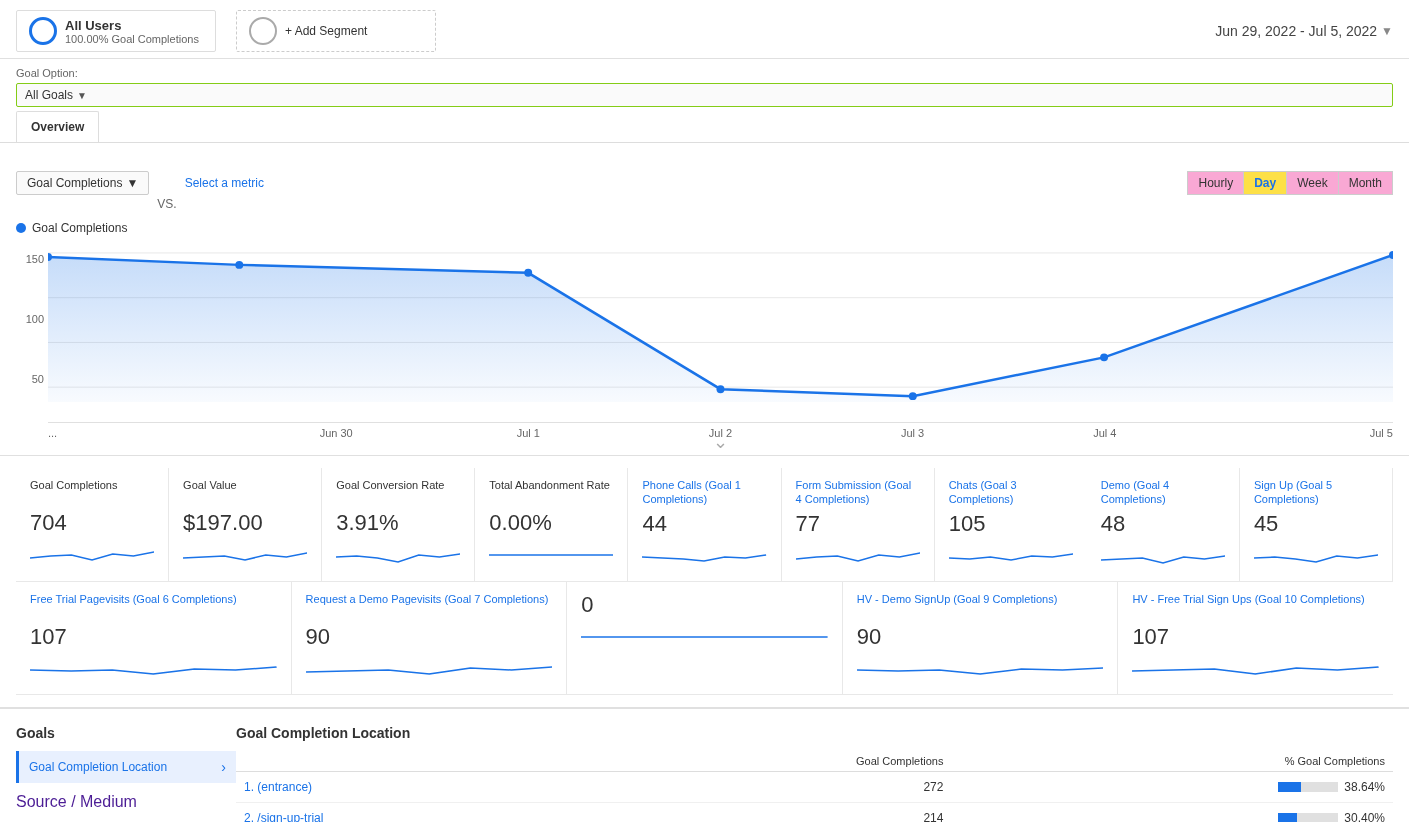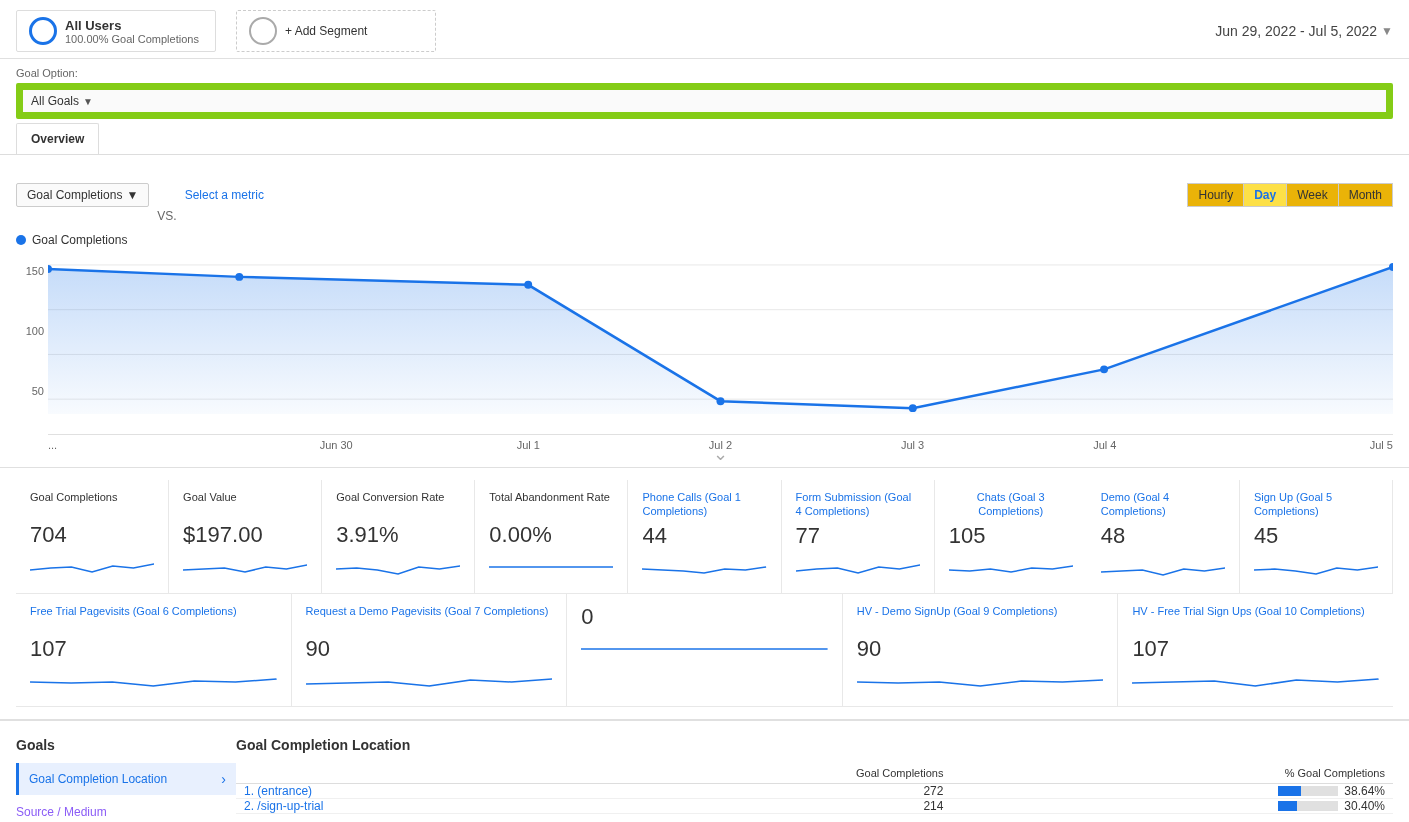--- a/index.html
+++ b/index.html
@@ -11,34 +11,34 @@
     .segment-circle-filled { width: 28px; height: 28px; border-radius: 50%; border: 3px solid #1a73e8; display: flex; align-items: center; justify-content: center; }
     .segment-circle-empty { width: 28px; height: 28px; border-radius: 50%; border: 2px solid #aaa; }
     .segment-info { display: flex; flex-direction: column; }
     .segment-title { font-size: 13px; font-weight: bold; color: #333; }
     .segment-sub { font-size: 11px; color: #666; }
     .date-range { font-size: 14px; color: #444; display: flex; align-items: center; gap: 4px; cursor: pointer; }
     .date-range .arrow { color: #888; font-size: 12px; }
 
     .goal-option-bar { padding: 8px 16px 4px; }
     .goal-label { font-size: 11px; color: #666; margin-bottom: 4px; }
-    .goal-select { display: flex; align-items: center; gap: 4px; border: 7px solid #84cc16; padding: 4px 8px; border-radius: 2px; font-size: 12px; cursor: pointer; background: #fafafa; }
+    .goal-select { display: flex; align-items: center; gap: 4px; border: 1px solid #84cc16; padding: 4px 8px; border-radius: 2px; font-size: 12px; cursor: pointer; background: #fafafa; }
     .goal-select .caret { font-size: 10px; color: #555; }
 
     .overview-tab-bar { padding: 0 16px; border-bottom: 1px solid #ddd; }
     .overview-tab { display: inline-block; padding: 8px 14px; font-size: 12px; font-weight: bold; border: 1px solid #ddd; border-bottom: none; background: #fff; cursor: pointer; margin-right: 2px; border-radius: 2px 2px 0 0; }
 
     .chart-section { padding: 12px 16px; }
     .chart-controls { display: flex; align-items: center; justify-content: space-between; margin-bottom: 10px; }
     .metric-selector { display: flex; align-items: center; gap: 8px; }
     .metric-btn { display: flex; align-items: center; gap: 4px; border: 1px solid #ccc; padding: 4px 10px; border-radius: 2px; font-size: 12px; cursor: pointer; background: #fafafa; }
     .vs-text { font-size: 12px; color: #666; margin-top: 42px; }
     .select-metric { font-size: 12px; color: #1a73e8; cursor: pointer; }
     .time-granularity { display: flex; gap: 0; }
-    .time-btn { padding: 4px 10px; font-size: 12px; border: 1px solid #ccc; cursor: pointer; background: #eab308; color: #333; }
+    .time-btn { padding: 4px 10px; font-size: 12px; border: 1px solid #ccc; cursor: pointer; background: #f9a8d4; color: #333; }
     .time-btn:not(:first-child) { border-left: none; }
     .time-btn.active { background: #fde047; font-weight: bold; color: #1a73e8; border-color: #ccc; }
 
     .chart-legend { display: flex; align-items: center; gap: 6px; margin-bottom: 8px; font-size: 12px; }
     .legend-dot { width: 10px; height: 10px; border-radius: 50%; background: #1a73e8; }
 
     .chart-area { position: relative; width: 100%; height: 180px; border-bottom: 1px solid #e0e0e0; }
     .chart-area svg { width: 100%; height: 100%; }
 
     .chart-x-labels { display: flex; justify-content: space-between; padding: 4px 0; font-size: 11px; color: #666; position: relative; }
@@ -54,28 +54,28 @@
     .metric-name.black { color: #333; }
     .metric-value { font-size: 22px; color: #333; font-weight: 300; margin-bottom: 4px; }
     .metric-sparkline { height: 30px; }
     .metric-sparkline svg { width: 100%; height: 100%; }
 
     .bottom-section { display: flex; padding: 16px; border-top: 2px solid #e0e0e0; }
     .goals-sidebar { width: 220px; flex-shrink: 0; }
     .goals-title { font-size: 14px; font-weight: bold; margin-bottom: 10px; }
     .goals-list-item { padding: 8px 10px; background: #e8f0fe; border-left: 3px solid #1a73e8; margin-bottom: 4px; cursor: pointer; display: flex; justify-content: space-between; align-items: center; font-size: 12px; color: #1a73e8; }
     .goals-list-item .arrow { font-size: 14px; }
-    .goals-link { font-size: 12px; color: #8b5cf6; cursor: pointer; margin-top: 6px; }
+    .goals-link { font-size: 16px; color: #4c1d95; cursor: pointer; margin-top: 6px; }
 
     .goal-completion-table { flex: 1; }
     .table-header { font-size: 14px; font-weight: bold; margin-bottom: 10px; }
     .data-table { width: 100%; border-collapse: collapse; font-size: 12px; }
     .data-table th { text-align: right; font-size: 11px; color: #333; padding: 4px 8px; border-bottom: 1px solid #ddd; font-weight: normal; }
     .data-table th:first-child { text-align: left; }
-    .data-table td { padding: 0 8px; border-bottom: 1px solid #f0f0f0; }
+    .data-table td { padding: 8px 8px; border-bottom: 1px solid #f0f0f0; }
     .data-table td:first-child { color: #555; }
     .data-table td.num { text-align: right; color: #333; }
     .data-table td.link { color: #1a73e8; cursor: pointer; }
     .bar-cell { display: flex; align-items: center; justify-content: flex-end; gap: 6px; }
     .bar-wrap { width: 60px; height: 10px; background: #e0e0e0; }
     .bar-fill { height: 100%; background: #1a73e8; }
     .pct { min-width: 40px; text-align: right; }
 
     .add-segment-box { border: 1px dashed #ccc; }
   </style>
@@ -238,21 +238,21 @@
   <div class="metric-card">
     <div class="metric-name" style="color:#1a73e8;cursor:pointer;">Form Submission (Goal 4 Completions)</div>
     <div class="metric-value">77</div>
     <div class="metric-sparkline">
       <svg viewBox="0 0 120 30" preserveAspectRatio="none">
           <polyline points="0,18 20,16 40,15 60,20 80,14 100,16 120,12" fill="none" stroke="#1a73e8" stroke-width="1.5"></polyline>
         </svg>
     </div>
   </div>
   <div class="metric-card" style="border-right:none;">
-    <div class="metric-name" style="color:#1a73e8;cursor:pointer;text-align:center;">Chats (Goal 3 Completions)</div>
+    <div class="metric-name" style="color:#1a73e8;cursor:pointer;">Chats (Goal 3 Completions)</div>
     <div class="metric-value">105</div>
     <div class="metric-sparkline">
       <svg viewBox="0 0 120 30" preserveAspectRatio="none">
           <polyline points="0,17 20,18 40,16 60,19 80,15 100,16 120,13" fill="none" stroke="#1a73e8" stroke-width="1.5"></polyline>
         </svg>
     </div>
   </div>
 
   <div class="metric-card">
     <div class="metric-name" style="color:#1a73e8;cursor:pointer;">Demo (Goal 4 Completions)</div>

